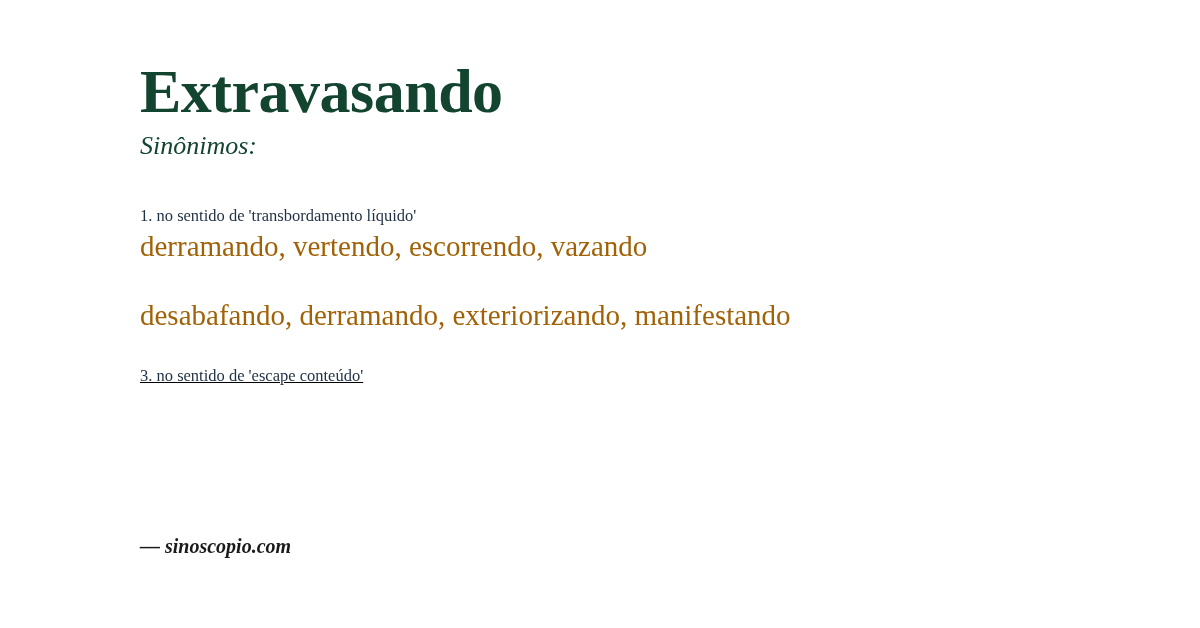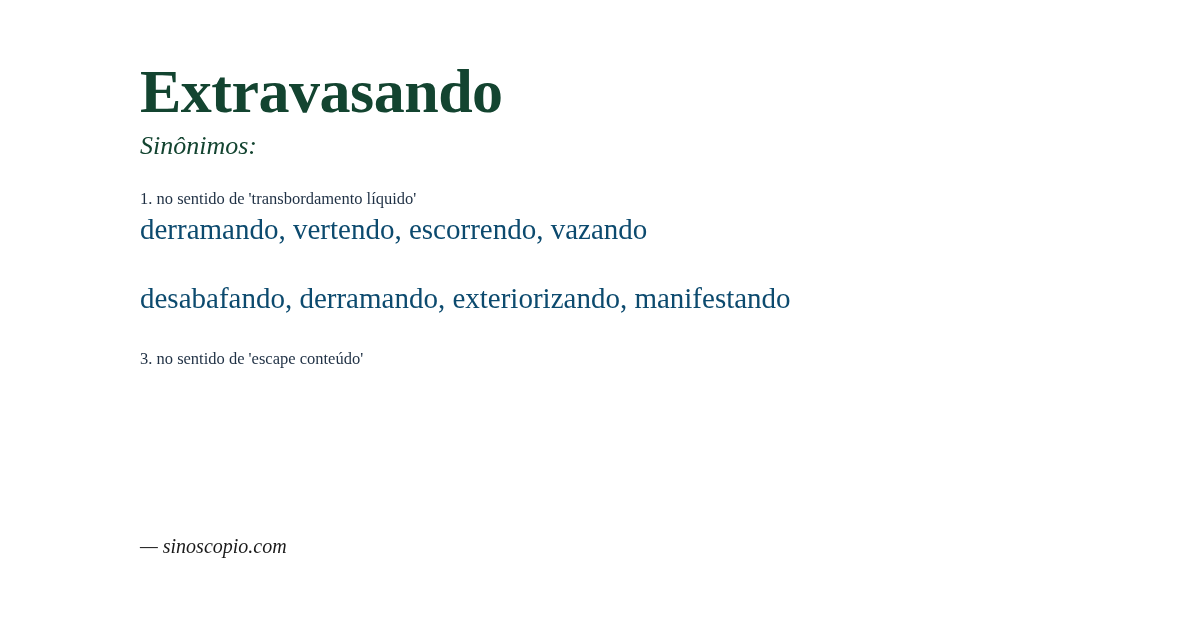--- a/index.html
+++ b/index.html
@@ -46,55 +46,56 @@
     font-size: 26px;
     font-weight: 400;
     font-style: italic;
     line-height: 1.0;
     color: #134430;
     white-space: nowrap;
   }
   .senses {
     position: absolute;
     left: 140px;
-    top: 188px;
+    top: 205px;
     width: 960px;
   }
   .sense {
     margin: 0 0 32px 0;
   }
   .sense:last-child {
     margin-bottom: 12px;
+    text-decoration: underline;
   }
   .sense-label {
     margin: 0 0 2px 0;
     font-family: "Liberation Serif", "DejaVu Serif", serif;
     font-size: 16.5px;
     font-weight: 400;
     line-height: 1.3;
     color: #1f3044;
     white-space: nowrap;
   }
   .sense-synonyms {
     margin: 0;
     font-family: "Liberation Serif", "DejaVu Serif", serif;
     font-size: 29px;
     font-weight: 400;
     line-height: 1.25;
-    color: #0c4a6e;
+    color: #a16207;
     white-space: nowrap;
   }
   .attribution {
     position: absolute;
     left: 140px;
     top: 534px;
     margin: 0;
     font-family: "Liberation Serif", "DejaVu Serif", serif;
     font-size: 20px;
-    font-weight: 400;
+    font-weight: 700;
     font-style: italic;
     line-height: 1.2;
     color: #1a1a1a;
     white-space: nowrap;
   }
 </style>
 </head>
 <body>
 
 <div class="card">

